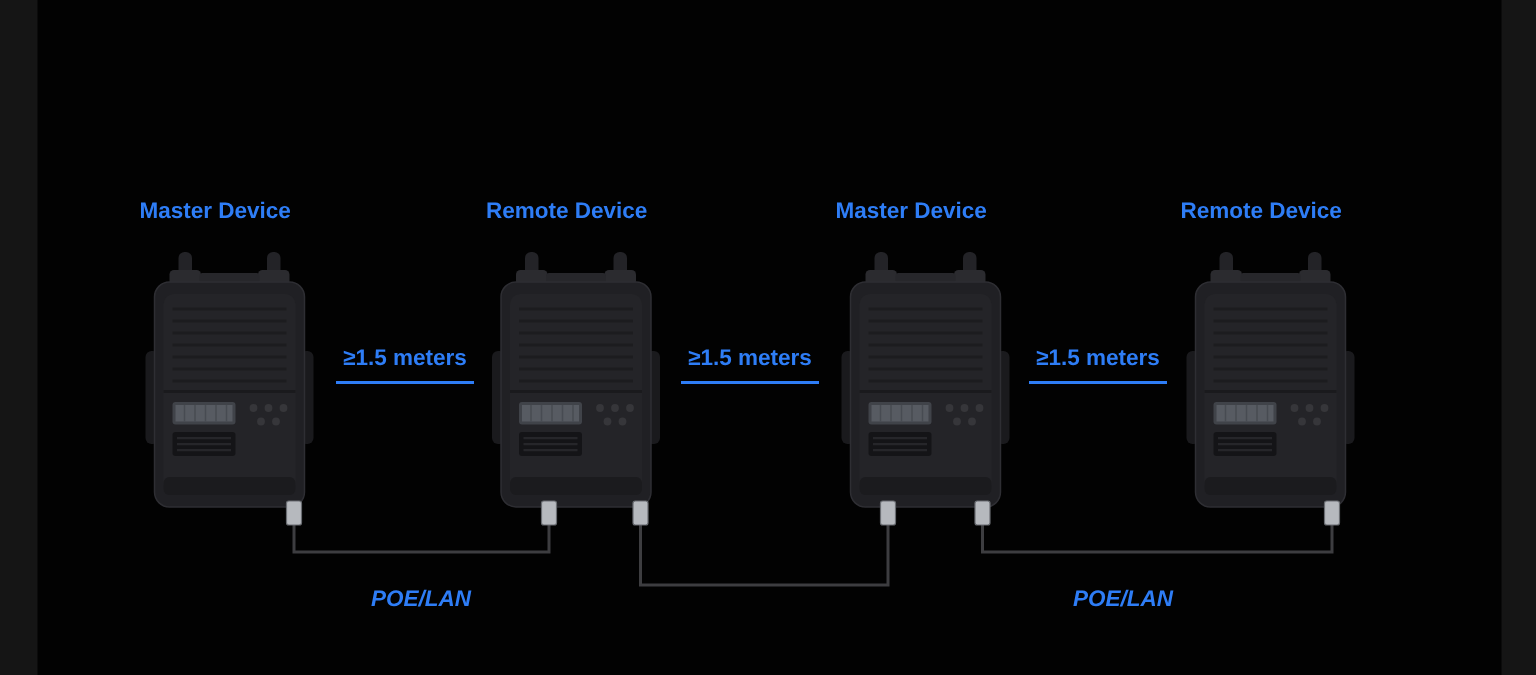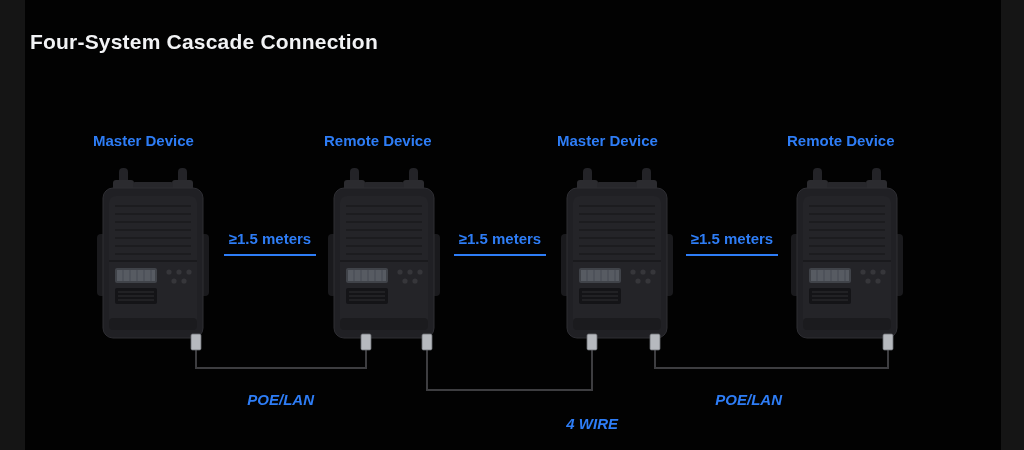--- a/index.html
+++ b/index.html
@@ -25,21 +25,20 @@
   .wire-overlay{position:absolute;left:0;top:0;pointer-events:none;}
 </style>
 </head>
 <body>
 
 <div class="stage" style="--accent:#2e7df6;">
 
   <div class="edge-strip left"></div>
   <div class="edge-strip right"></div>
 
-  <div class="title">Four-System Cascade Connection</div>
 
   <div class="device" style="left:93px;">
     <div class="device-label">Master Device</div>
     <svg class="device-art" viewBox="0 0 120 172">
       <rect x="26" y="0" width="9" height="18" rx="4" fill="#232327"></rect>
       <rect x="85" y="0" width="9" height="18" rx="4" fill="#232327"></rect>
       <rect x="20" y="12" width="21" height="10" rx="3" fill="#2b2b2f"></rect>
       <rect x="79" y="12" width="21" height="10" rx="3" fill="#2b2b2f"></rect>
       <rect x="40" y="14" width="40" height="8" rx="2" fill="#27272b"></rect>
       <rect x="4" y="66" width="9" height="62" rx="4" fill="#1a1a1d"></rect>
@@ -241,16 +240,15 @@
       <rect x="191" y="334" width="10" height="16" rx="1.5"></rect>
       <rect x="361" y="334" width="10" height="16" rx="1.5"></rect>
       <rect x="422" y="334" width="10" height="16" rx="1.5"></rect>
       <rect x="587" y="334" width="10" height="16" rx="1.5"></rect>
       <rect x="650" y="334" width="10" height="16" rx="1.5"></rect>
       <rect x="883" y="334" width="10" height="16" rx="1.5"></rect>
     </g>
   </svg>
 
   <div class="cable-label" style="left:174px;top:391px;">POE/LAN</div>
-  <div class="cable-label" style="left:478px;top:415px;">4 WIRE</div>
   <div class="cable-label" style="left:642px;top:391px;">POE/LAN</div>
 
 </div>
 
 </body></html>

